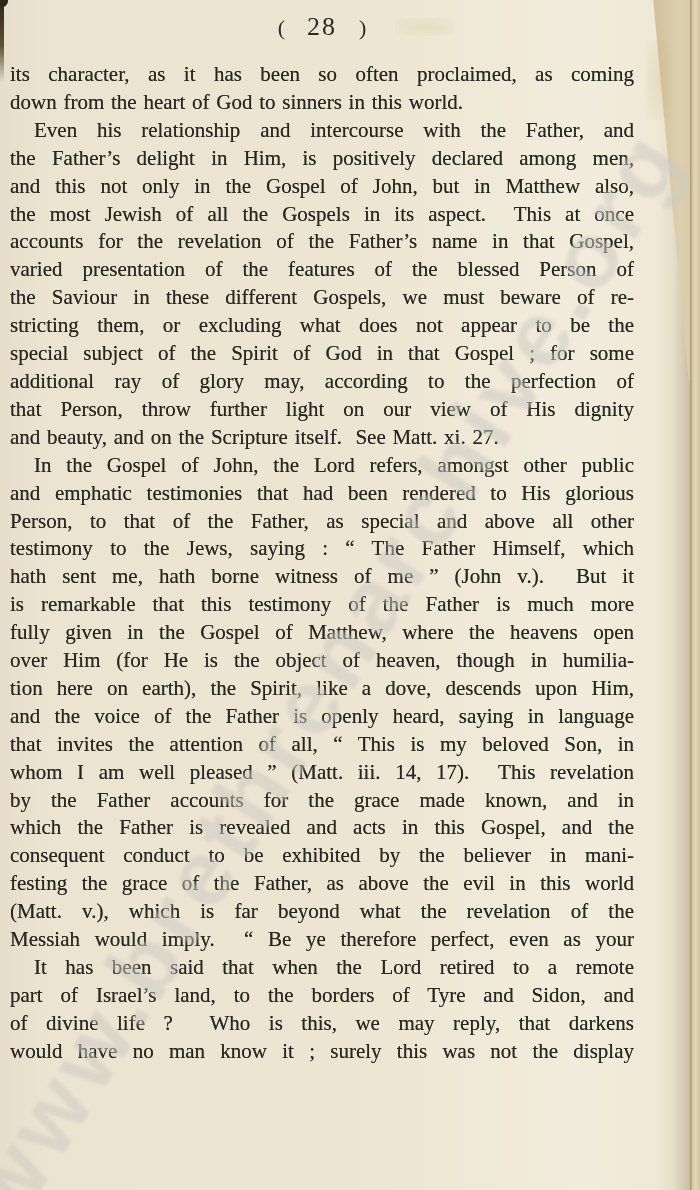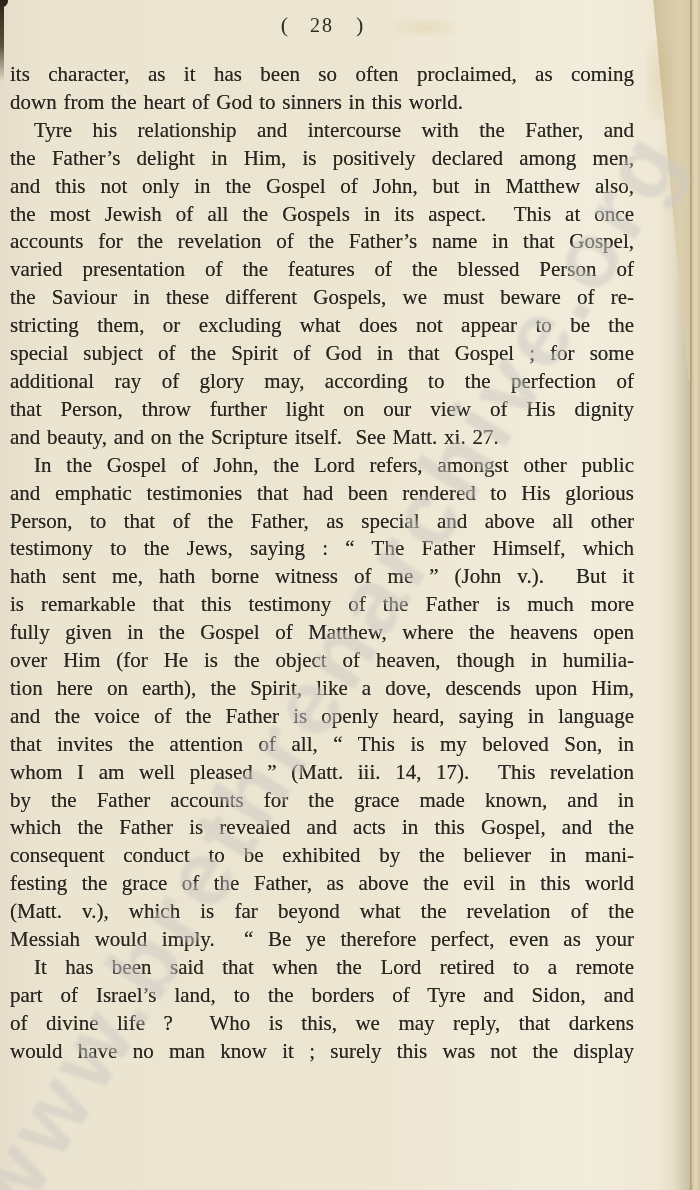--- a/index.html
+++ b/index.html
@@ -16,21 +16,21 @@
       #e6deca 0%, #ebe4d0 7%, #ece5d1 50%, #f2ecdc 84%, #efe8d5 94%, #ece4cf 100%);
     color: #2a2823;
   }
   
   .header {
     position: absolute; top: 12px; left: 10px; width: 624px;
     display: flex; justify-content: center; align-items: baseline; gap: 22px;
     font-size: 22px; color: #2d2b25;
     z-index: 1;
   }
-  .header .num { letter-spacing: 2px; font-size: 20px; }
+  .header .num { letter-spacing: 2px; font-size: 26px; }
   
   .text-block {
     position: absolute; top: 61px; left: 10px; width: 624px;
     font-size: 21px; line-height: 27.9px;
     color: #272621;
     text-shadow: 0 0 0.5px rgba(39,38,33,0.65);
     z-index: 1;
     word-spacing: 1.5px;
   }
   .line { text-align: justify; text-align-last: justify; white-space: normal; }
@@ -96,21 +96,21 @@
 
   <div class="header">
     <span>(</span>
     <span class="num">28</span>
     <span>)</span>
   </div>
 
   <div class="text-block">
       <div class="line"><span>its character, as it has been so often proclaimed, as coming</span></div>
       <div class="line last"><span>down from the heart of God to sinners in this world.</span></div>
-      <div class="line indent"><span>Tyre his relationship and intercourse with the Father, and</span></div>
+      <div class="line indent"><span>Even his relationship and intercourse with the Father, and</span></div>
       <div class="line"><span>the Father’s delight in Him, is positively declared among men,</span></div>
       <div class="line"><span>and this not only in the Gospel of John, but in Matthew also,</span></div>
       <div class="line"><span>the most Jewish of all the Gospels in its aspect.&nbsp; This at once</span></div>
       <div class="line"><span>accounts for the revelation of the Father’s name in that Gospel,</span></div>
       <div class="line"><span>varied presentation of the features of the blessed Person of</span></div>
       <div class="line"><span>the Saviour in these different Gospels, we must beware of re-</span></div>
       <div class="line"><span>stricting them, or excluding what does not appear to be the</span></div>
       <div class="line"><span>special subject of the Spirit of God in that Gospel ; for some</span></div>
       <div class="line"><span>additional ray of glory may, according to the perfection of</span></div>
       <div class="line"><span>that Person, throw further light on our view of His dignity</span></div>

